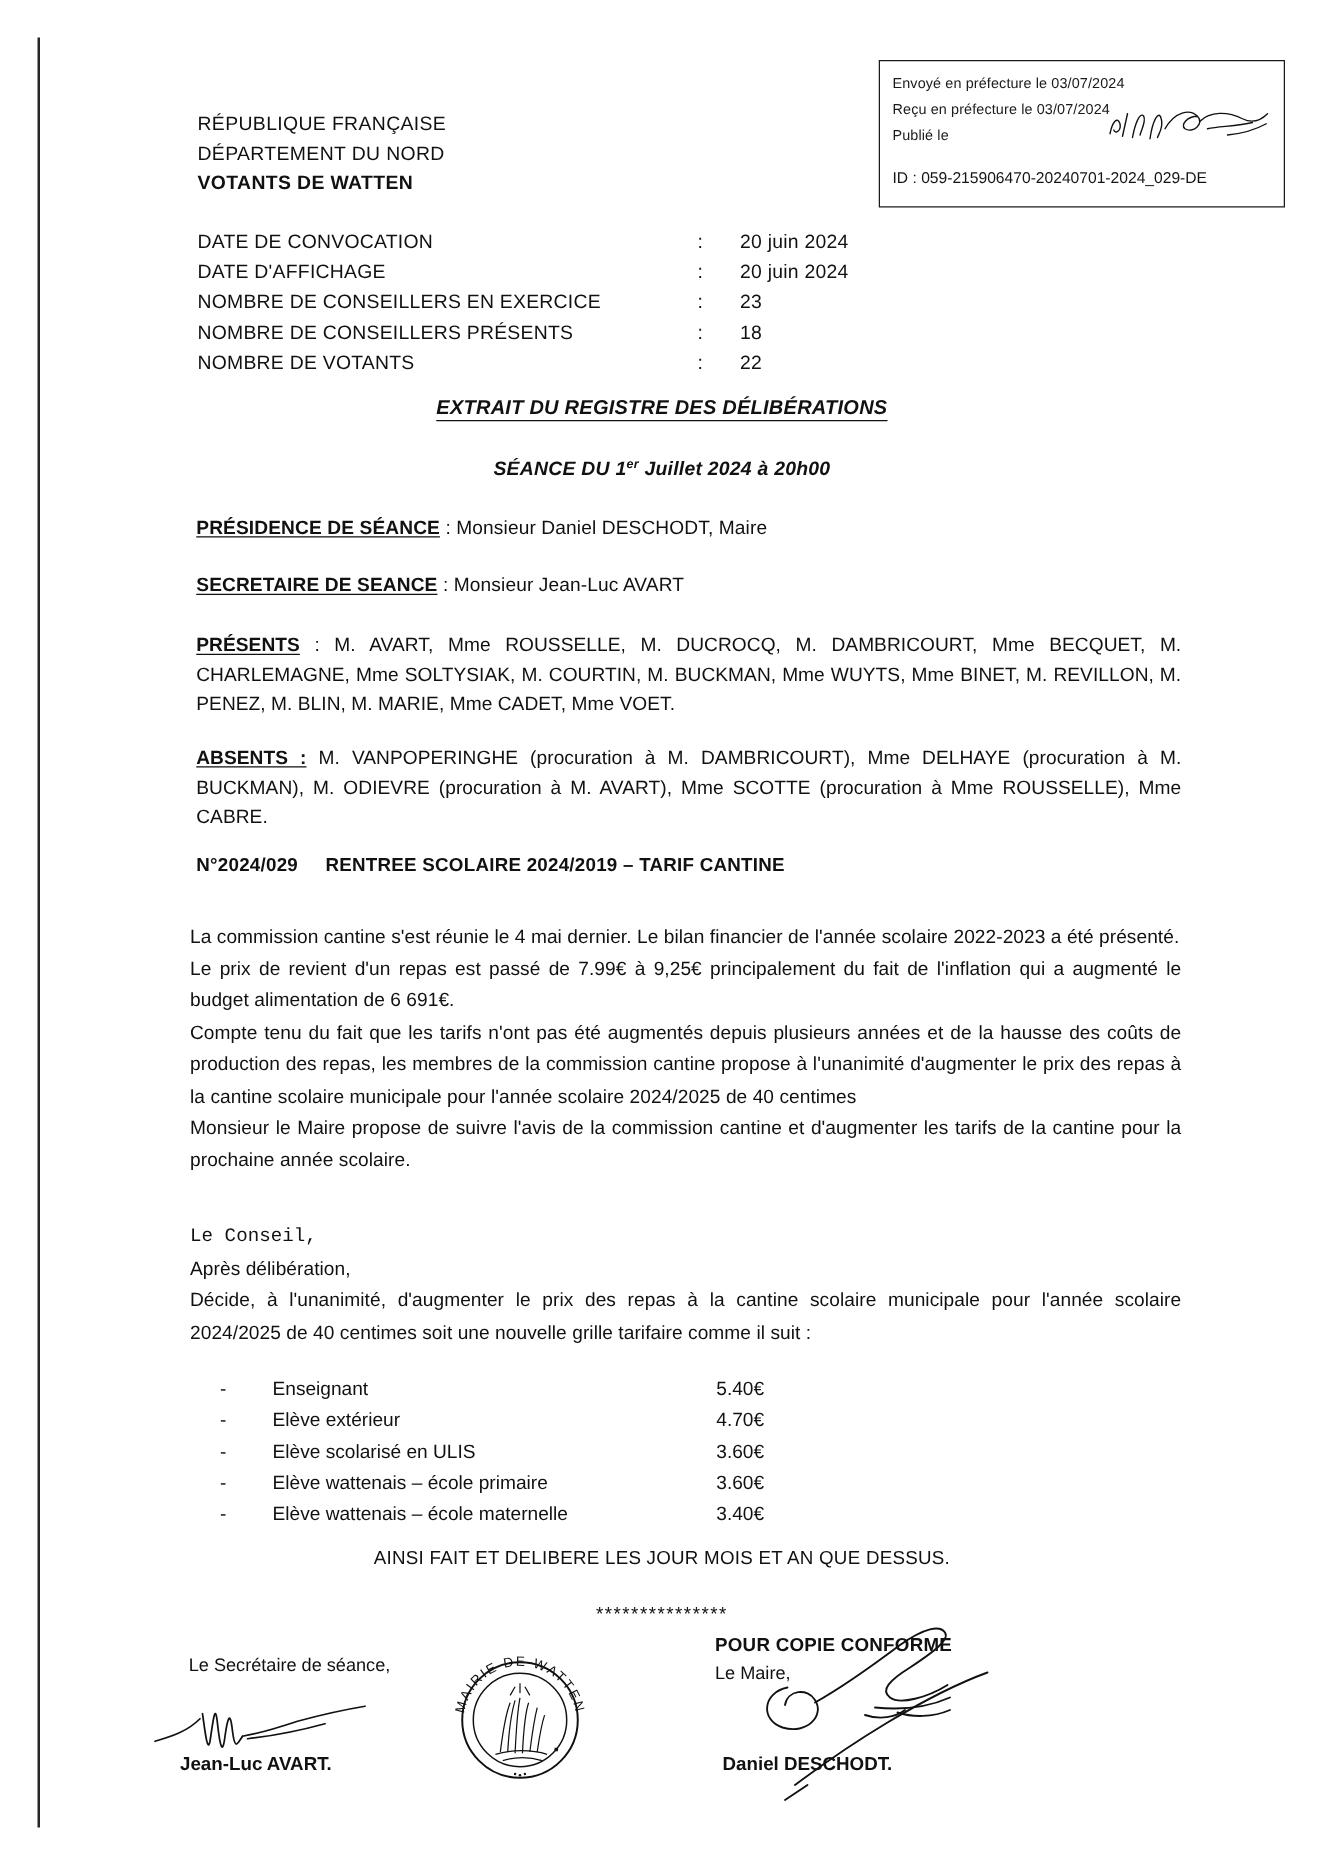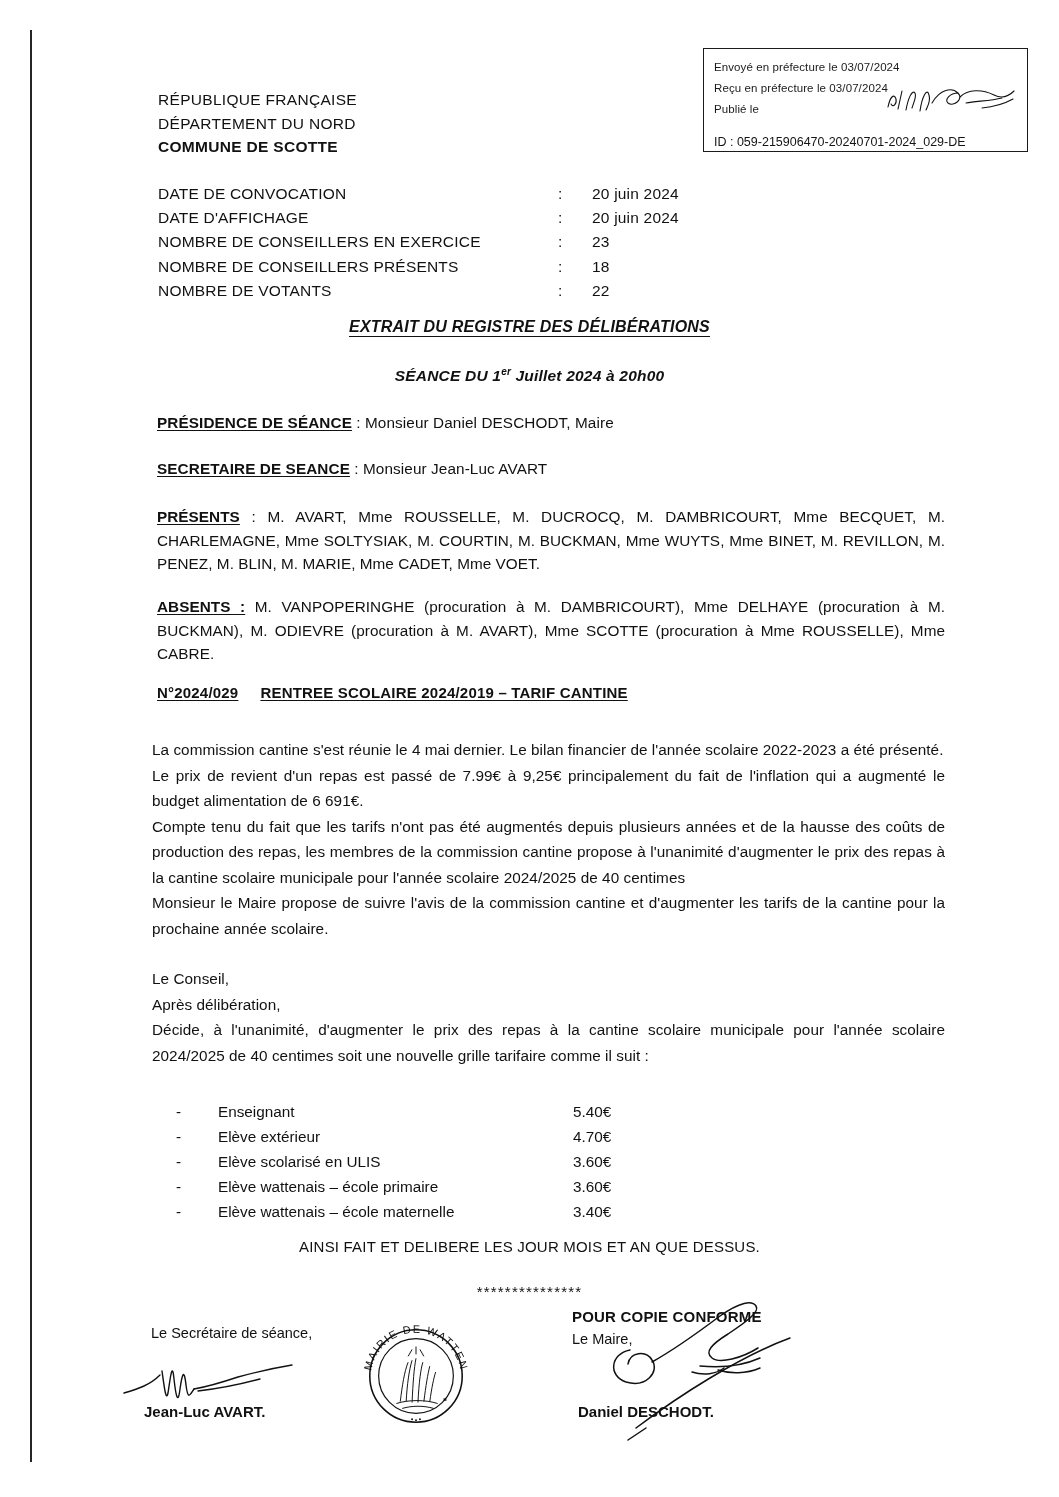--- a/index.html
+++ b/index.html
@@ -29,21 +29,21 @@
     background: #15130f;
     opacity: 0.92;
   }
 
   
   .prefecture-box {
     position: absolute;
     left: 703px;
     top: 48px;
     width: 325px;
-    height: 104px;
+    height: 118px;
     border: 1px solid #1b1b1b;
     box-sizing: border-box;
     padding: 8px 0 0 10px;
   }
   .prefecture-line {
     font-size: 11.5px;
     line-height: 21px;
     color: #1a1a1a;
     white-space: nowrap;
     letter-spacing: 0.1px;
@@ -151,38 +151,37 @@
   
   .delib-head {
     position: absolute;
     left: 157px;
     top: 684px;
     font-size: 15px;
     font-weight: bold;
     letter-spacing: 0.2px;
   }
   .delib-head span {
-    text-decoration: underline;
     text-underline-offset: 2px;
   }
   .delib-gap { display: inline-block; width: 22px; text-decoration: none; }
 
   
   .body-block {
     position: absolute;
     left: 152px;
     top: 737px;
     width: 793px;
     font-size: 15.3px;
     line-height: 25.5px;
     text-align: justify;
     letter-spacing: 0.05px;
   }
   .body-block p { margin: 0; }
-  .body-block p.spaced { margin-top: 25px; }
+  .body-block p.spaced { margin-top: 36px; font-family: Liberation Mono, monospace; }
 
   
   .tariff-list {
     position: absolute;
     left: 176px;
     top: 1099px;
     width: 470px;
     font-size: 15.3px;
     line-height: 25px;
   }
@@ -290,21 +289,21 @@
         <path d="M78 20 C86 12, 100 12, 112 18 C120 22, 126 20, 132 14"></path>
         <path d="M84 26 C94 24, 108 24, 120 21"></path>
         <path d="M100 31 C110 30, 122 27, 131 22"></path>
       </g>
     </svg>
   </div>
 
   <div class="header-block">
     <div>RÉPUBLIQUE FRANÇAISE</div>
     <div>DÉPARTEMENT DU NORD</div>
-    <div class="line-bold">COMMUNE DE SCOTTE</div>
+    <div class="line-bold">VOTANTS DE WATTEN</div>
   </div>
 
   <div class="convocation">
     <div class="conv-row">
       <div class="conv-label">DATE DE CONVOCATION</div>
       <div class="conv-colon">:</div>
       <div class="conv-value">20 juin 2024</div>
     </div>
     <div class="conv-row">
       <div class="conv-label">DATE D'AFFICHAGE</div>

